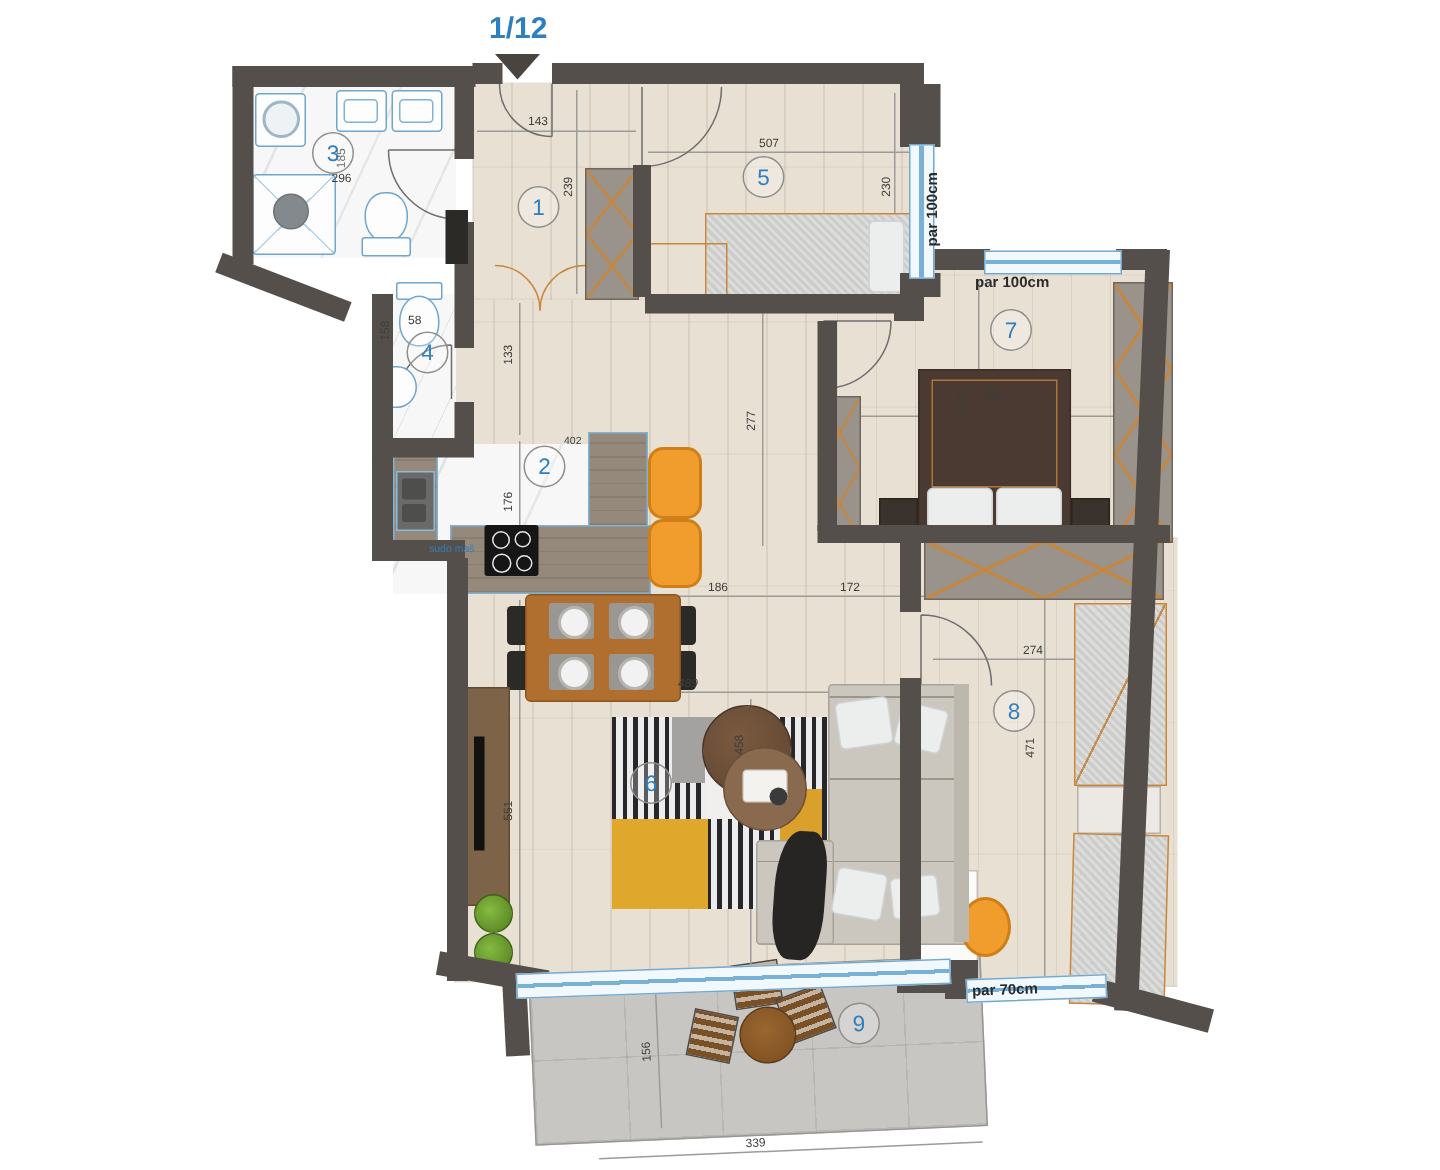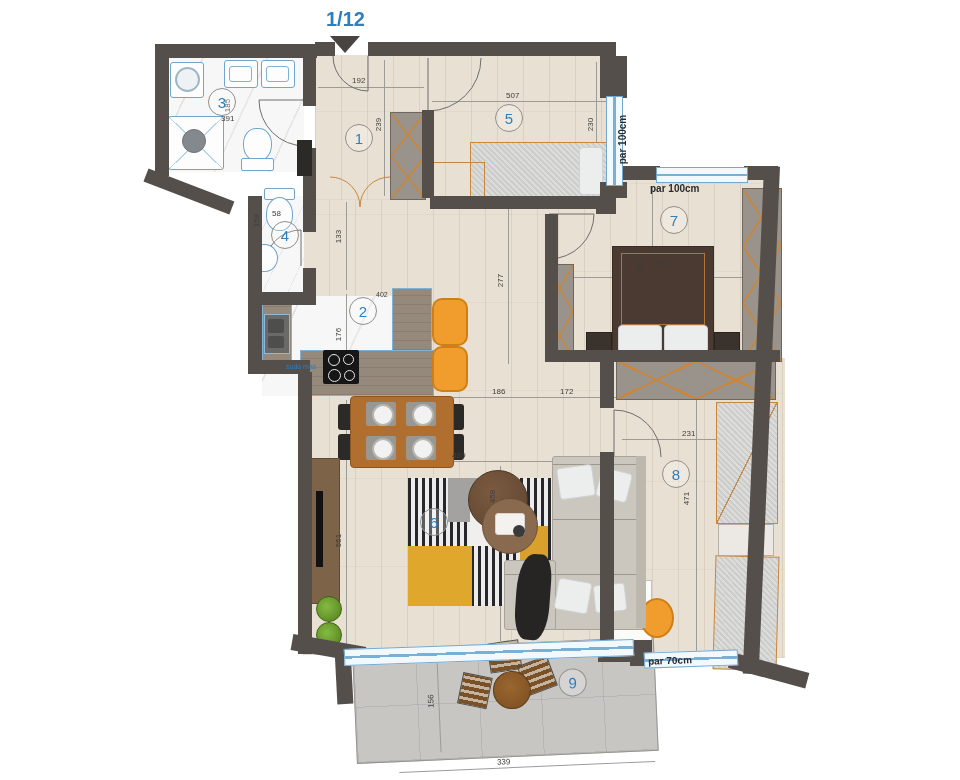--- a/index.html
+++ b/index.html
@@ -71,40 +71,40 @@
   <div class="dline" style="left:508px;top:202px;width:1px;height:162px;"></div>
   <div class="dline" style="left:420px;top:397px;width:200px;height:1px;"></div>
   <div class="dline" style="left:652px;top:186px;width:1px;height:170px;"></div>
   <div class="dline" style="left:560px;top:277px;width:208px;height:1px;"></div>
   <div class="dline" style="left:350px;top:461px;width:256px;height:1px;"></div>
   <div class="dline" style="left:500px;top:466px;width:1px;height:182px;"></div>
   <div class="dline" style="left:346px;top:400px;width:1px;height:254px;"></div>
   <div class="dline" style="left:622px;top:439px;width:152px;height:1px;"></div>
   <div class="dline" style="left:696px;top:396px;width:1px;height:262px;"></div>
 
-  <div class="dim" style="left:352px;top:76px;">192</div>
+  <div class="dim" style="left:352px;top:76px;">143</div>
   <div class="dim dimv" style="left:372px;top:120px;">239</div>
   <div class="dim" style="left:506px;top:91px;">507</div>
   <div class="dim dimv" style="left:584px;top:120px;">230</div>
   <div class="dim dimv" style="left:221px;top:101px;">185</div>
-  <div class="dim" style="left:221px;top:114px;">391</div>
+  <div class="dim" style="left:221px;top:114px;">296</div>
   <div class="dim dimv" style="left:250px;top:216px;">158</div>
   <div class="dim" style="left:272px;top:209px;">58</div>
   <div class="dim dimv" style="left:332px;top:232px;">133</div>
   <div class="dim dimv" style="left:332px;top:330px;">176</div>
   <div class="dim" style="left:376px;top:290px;font-size:7px;">402</div>
   <div class="dim dimv" style="left:494px;top:276px;">277</div>
-  <div class="dim" style="left:472px;top:387px;margin-left:20px;">186</div>
+  <div class="dim" style="left:472px;top:387px;">186</div>
   <div class="dim" style="left:560px;top:387px;">172</div>
   <div class="dim dimv" style="left:634px;top:263px;">285</div>
   <div class="dim" style="left:656px;top:259px;">394</div>
   <div class="dim" style="left:452px;top:451px;font-style:italic;">489</div>
   <div class="dim dimv" style="left:486px;top:492px;">458</div>
   <div class="dim dimv" style="left:332px;top:536px;">551</div>
-  <div class="dim" style="left:682px;top:429px;">231</div>
+  <div class="dim" style="left:682px;top:429px;">274</div>
   <div class="dim dimv" style="left:680px;top:494px;">471</div>
 
   <div class="fixture" style="left:170px;top:62px;width:32px;height:34px;">
     <div class="abs" style="left:4px;top:4px;width:21px;height:21px;border:2px solid #9fb6c6;border-radius:50%;background:#eef2f5;"></div>
   </div>
   <div class="fixture" style="left:224px;top:60px;width:32px;height:26px;">
     <div class="abs" style="left:4px;top:5px;width:21px;height:14px;border:1px solid #7fb3d5;border-radius:3px;"></div>
   </div>
   <div class="fixture" style="left:261px;top:60px;width:32px;height:26px;">
     <div class="abs" style="left:4px;top:5px;width:21px;height:14px;border:1px solid #7fb3d5;border-radius:3px;"></div>

